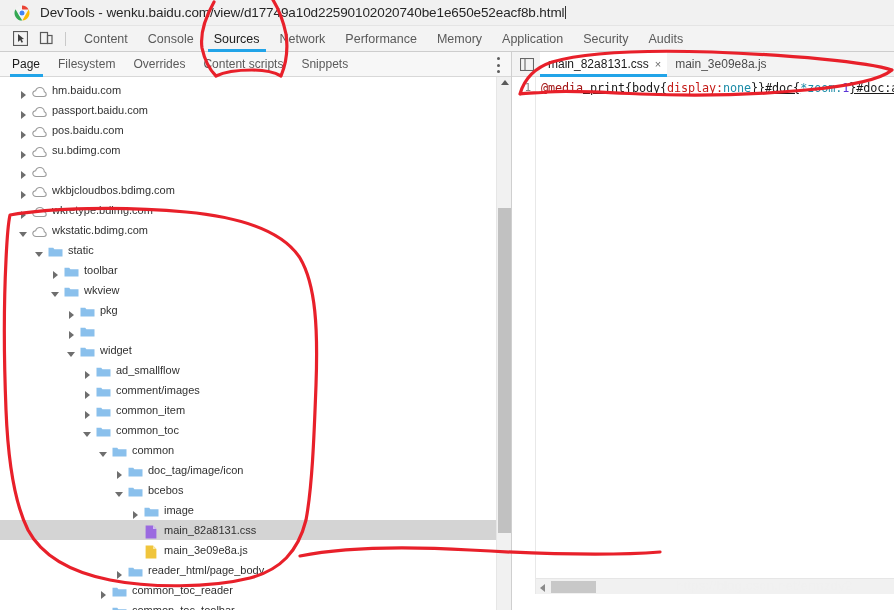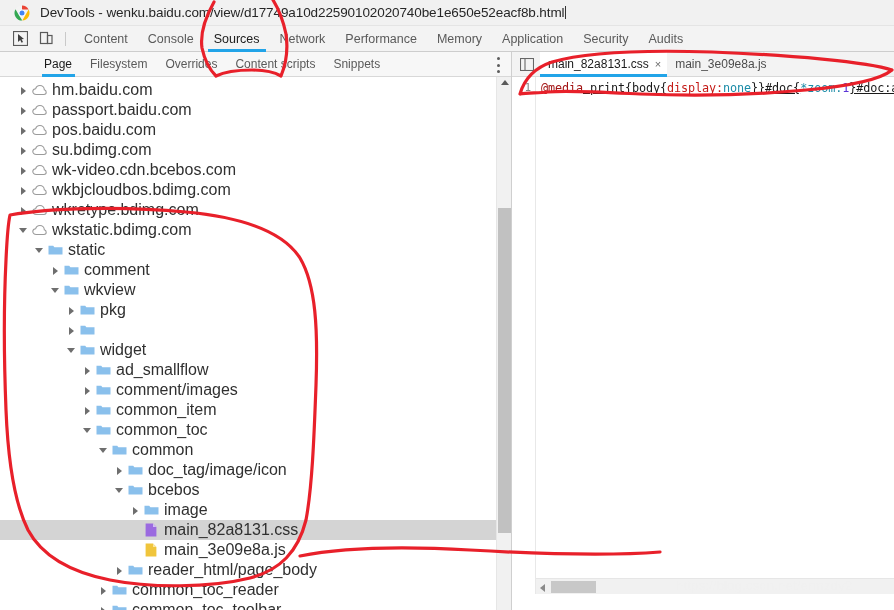--- a/index.html
+++ b/index.html
@@ -81,21 +81,21 @@
     height: 3px;
     background: #22a4e8;
   }
 
   
   .subtabs {
     position: absolute; left: 0; top: 52px;
     width: 511px; height: 25px;
     background: #f7f7f7;
     border-bottom: 1px solid #d8d8d8;
-    display: flex; align-items: center; padding-left: 32px;
+    display: flex; align-items: center;
   }
   .sub-tab {
     font-size: 12px;
     color: #5a5a5a;
     padding: 0 9px;
     height: 25px; line-height: 25px;
     position: relative;
     white-space: nowrap;
   }
   .sub-tab:first-child { padding-left: 12px; }
@@ -124,22 +124,22 @@
     background: #ffffff;
     overflow: hidden;
   }
   .tree {
     position: absolute; left: 0; top: 0;
     width: 496px; height: 533px;
     padding-top: 3px;
   }
   .row {
     height: 20px;
-    display: flex; align-items: center;
-    font-size: 16px;
+    display: flex; align-items: flex-end;
+    font-size: 11px;
     color: #303030;
     white-space: nowrap;
     position: relative;
   }
   .row.selected { background: #d4d4d4; }
   .twisty {
     width: 11px; height: 11px;
     flex: 0 0 auto;
     margin-right: 2px;
     position: relative;
@@ -411,21 +411,20 @@
           <span class="label">su.bdimg.com</span>
         </div>
         <div class="row">
           <span style="width: 18px; flex: 0 0 auto;"></span>
           <span class="twisty closed"></span>
           <span class="ico">
             <svg width="15" height="12" viewBox="0 0 15 12">
               <path d="M4.2,10.5 C2.2,10.5 0.8,9.2 0.8,7.6 C0.8,6.1 2,4.9 3.6,4.8 C4.1,2.9 5.8,1.5 7.9,1.5 C10.3,1.5 12.2,3.4 12.3,5.8 C13.4,6.1 14.2,7.1 14.2,8.3 C14.2,9.5 13.2,10.5 11.9,10.5 Z" fill="none" stroke="#9b9b9b" stroke-width="1.1"></path>
             </svg>
           </span>
-          <span class="label">wk-video.cdn.bcebos.com</span>
         </div>
         <div class="row">
           <span style="width: 18px; flex: 0 0 auto;"></span>
           <span class="twisty closed"></span>
           <span class="ico">
             <svg width="15" height="12" viewBox="0 0 15 12">
               <path d="M4.2,10.5 C2.2,10.5 0.8,9.2 0.8,7.6 C0.8,6.1 2,4.9 3.6,4.8 C4.1,2.9 5.8,1.5 7.9,1.5 C10.3,1.5 12.2,3.4 12.3,5.8 C13.4,6.1 14.2,7.1 14.2,8.3 C14.2,9.5 13.2,10.5 11.9,10.5 Z" fill="none" stroke="#9b9b9b" stroke-width="1.1"></path>
             </svg>
           </span>
           <span class="label">wkbjcloudbos.bdimg.com</span>
@@ -461,21 +460,21 @@
           <span class="label">static</span>
         </div>
         <div class="row">
           <span style="width: 50px; flex: 0 0 auto;"></span>
           <span class="twisty closed"></span>
           <span class="ico">
             <svg width="15" height="12" viewBox="0 0 15 12">
               <path d="M0.5,1.8 L5.2,1.8 L6.4,3.3 L14.5,3.3 L14.5,10.6 L0.5,10.6 Z" fill="#8ac0ec"></path>
             </svg>
           </span>
-          <span class="label">comment</span>
+          <span class="label">toolbar</span>
         </div>
         <div class="row">
           <span style="width: 50px; flex: 0 0 auto;"></span>
           <span class="twisty open"></span>
           <span class="ico">
             <svg width="15" height="12" viewBox="0 0 15 12">
               <path d="M0.5,1.8 L5.2,1.8 L6.4,3.3 L14.5,3.3 L14.5,10.6 L0.5,10.6 Z" fill="#8ac0ec"></path>
             </svg>
           </span>
           <span class="label">wkview</span>

